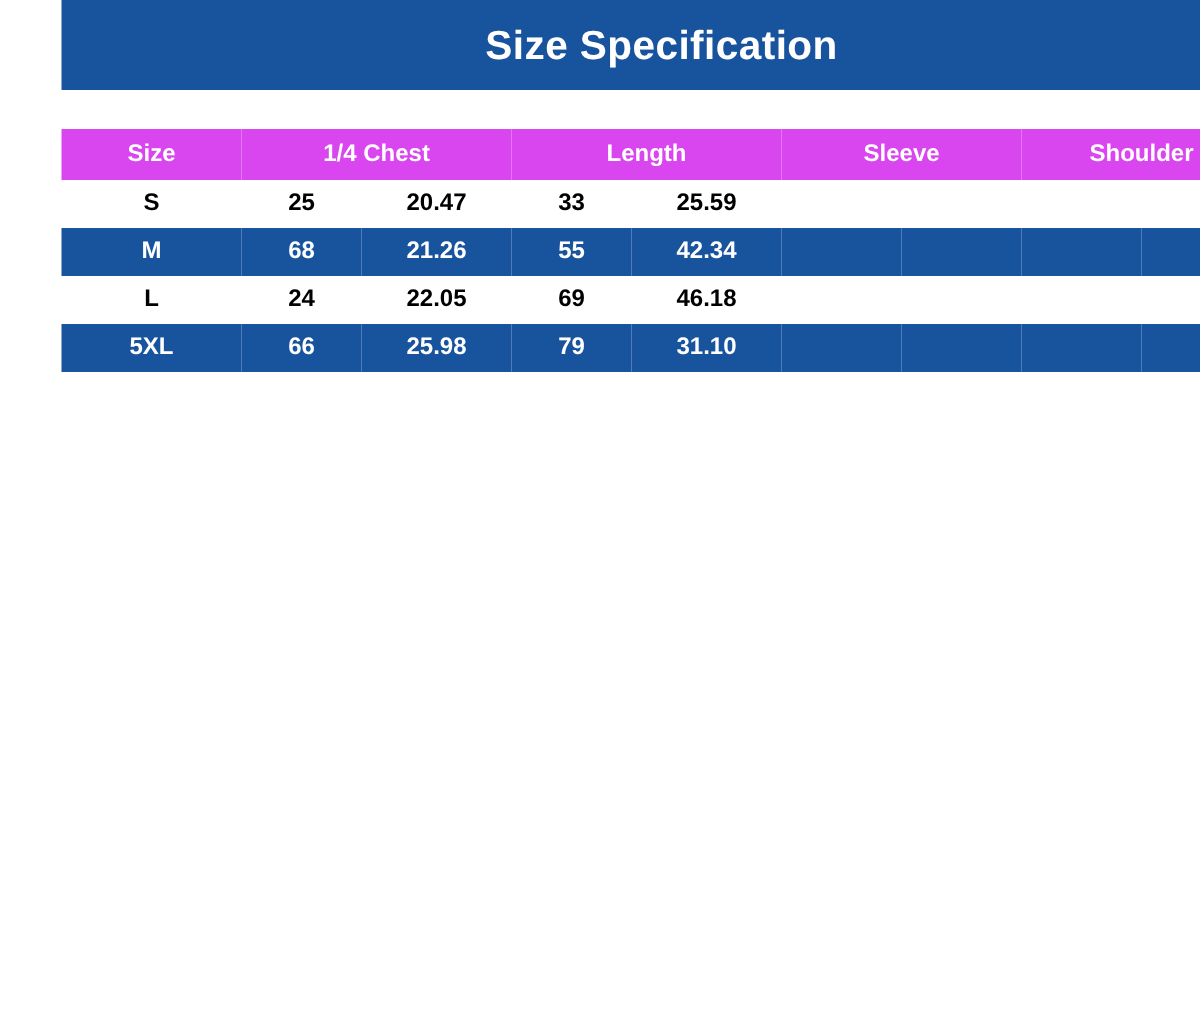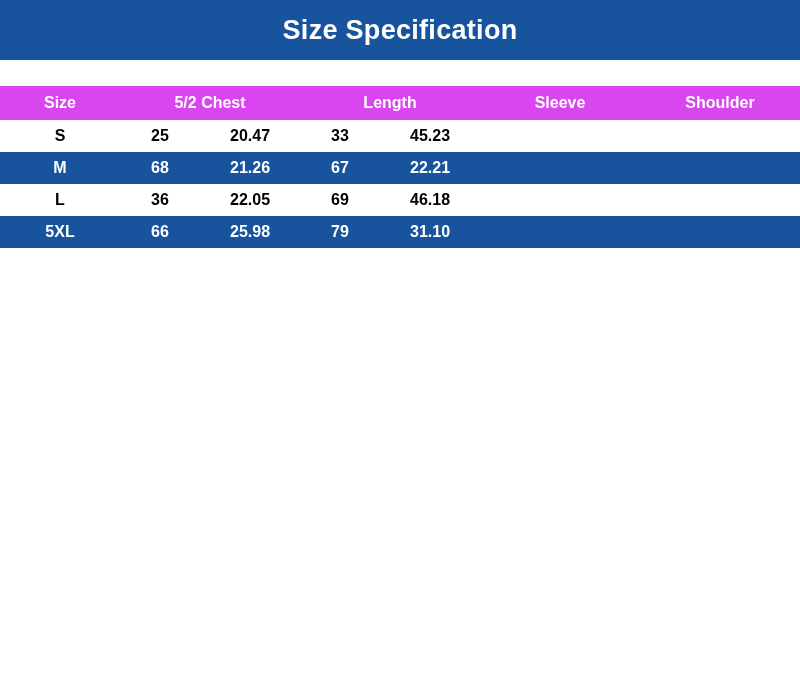--- a/index.html
+++ b/index.html
@@ -12,20 +12,21 @@
     background: #ffffff;
     font-family: "Liberation Sans", sans-serif;
     color: #000000;
     overflow: hidden;
     position: relative;
   }
   .page {
     width: 674px;
     height: 684px;
     position: relative;
+    margin-left: 41px;
   }
   
   .title-bar {
     width: 800px;
     height: 60px;
     background: #18539e;
     display: flex;
     align-items: center;
     justify-content: center;
   }
@@ -128,52 +129,52 @@
       <col class="c-cm2">
         <col class="c-inch2">
       <col class="c-cm3">
         <col class="c-inch3">
       <col class="c-cm4">
         <col class="c-inch4">
     </colgroup>
     <thead>
       <tr class="hdr-row">
         <th>Size</th>
-        <th colspan="2">5/2 Chest</th>
+        <th colspan="2">1/4 Chest</th>
         <th colspan="2">Length</th>
         <th colspan="2">Sleeve</th>
         <th colspan="2">Shoulder</th>
       </tr>
     </thead>
     <tbody>
       <tr class="data-row row-white">
         <td>S</td>
         <td>25</td>
         <td>20.47</td>
         <td>33</td>
-        <td>45.23</td>
+        <td>25.59</td>
         <td></td>
         <td></td>
         <td></td>
         <td></td>
       </tr>
       <tr class="data-row row-blue">
         <td>M</td>
         <td>68</td>
         <td>21.26</td>
-        <td>67</td>
-        <td>22.21</td>
+        <td>55</td>
+        <td>42.34</td>
         <td></td>
         <td></td>
         <td></td>
         <td></td>
       </tr>
       <tr class="data-row row-white">
         <td>L</td>
-        <td>36</td>
+        <td>24</td>
         <td>22.05</td>
         <td>69</td>
         <td>46.18</td>
         <td></td>
         <td></td>
         <td></td>
         <td></td>
       </tr>
       <tr class="data-row row-blue">
         <td>5XL</td>

